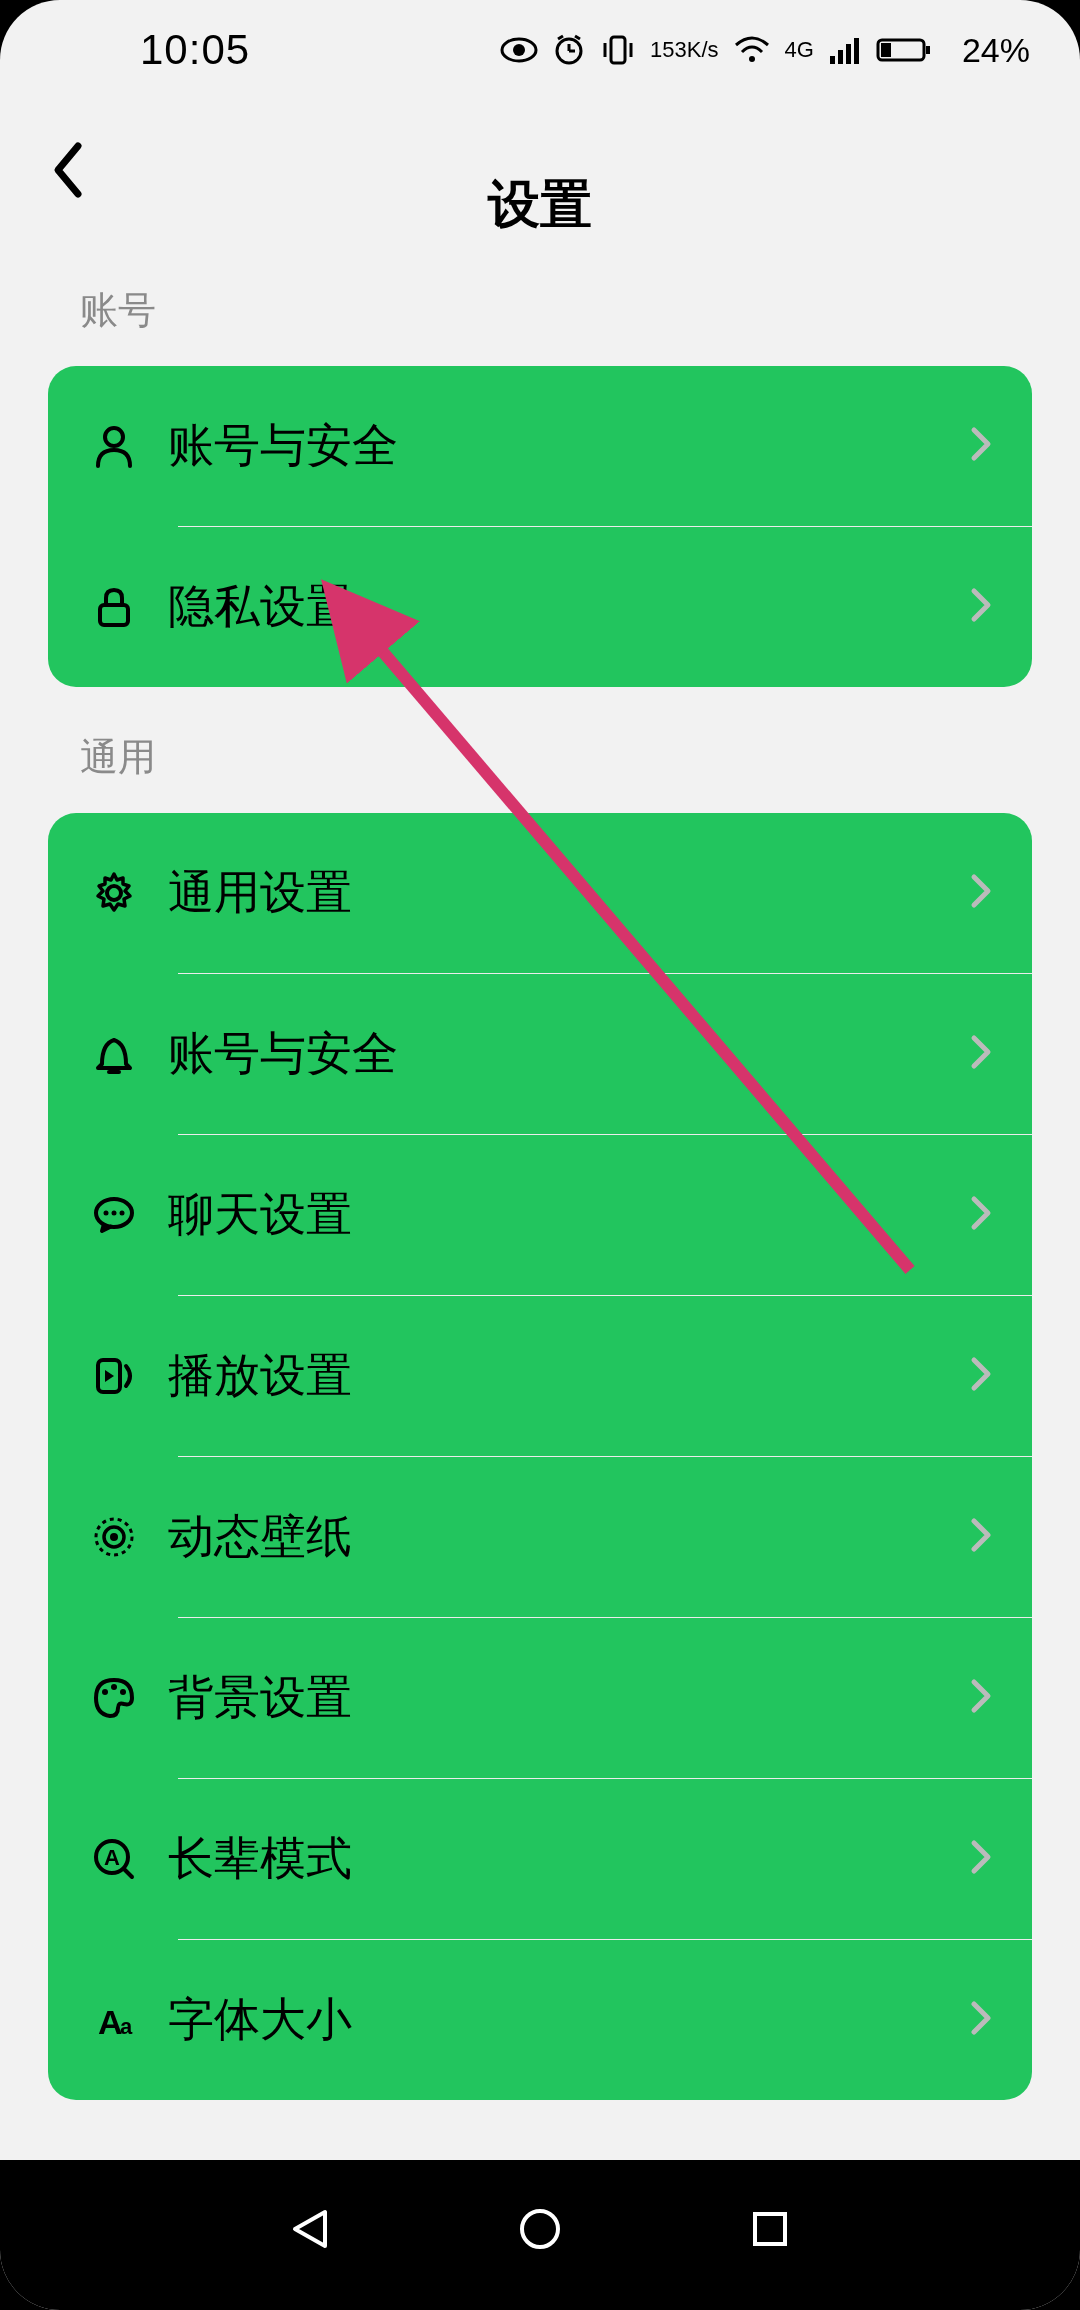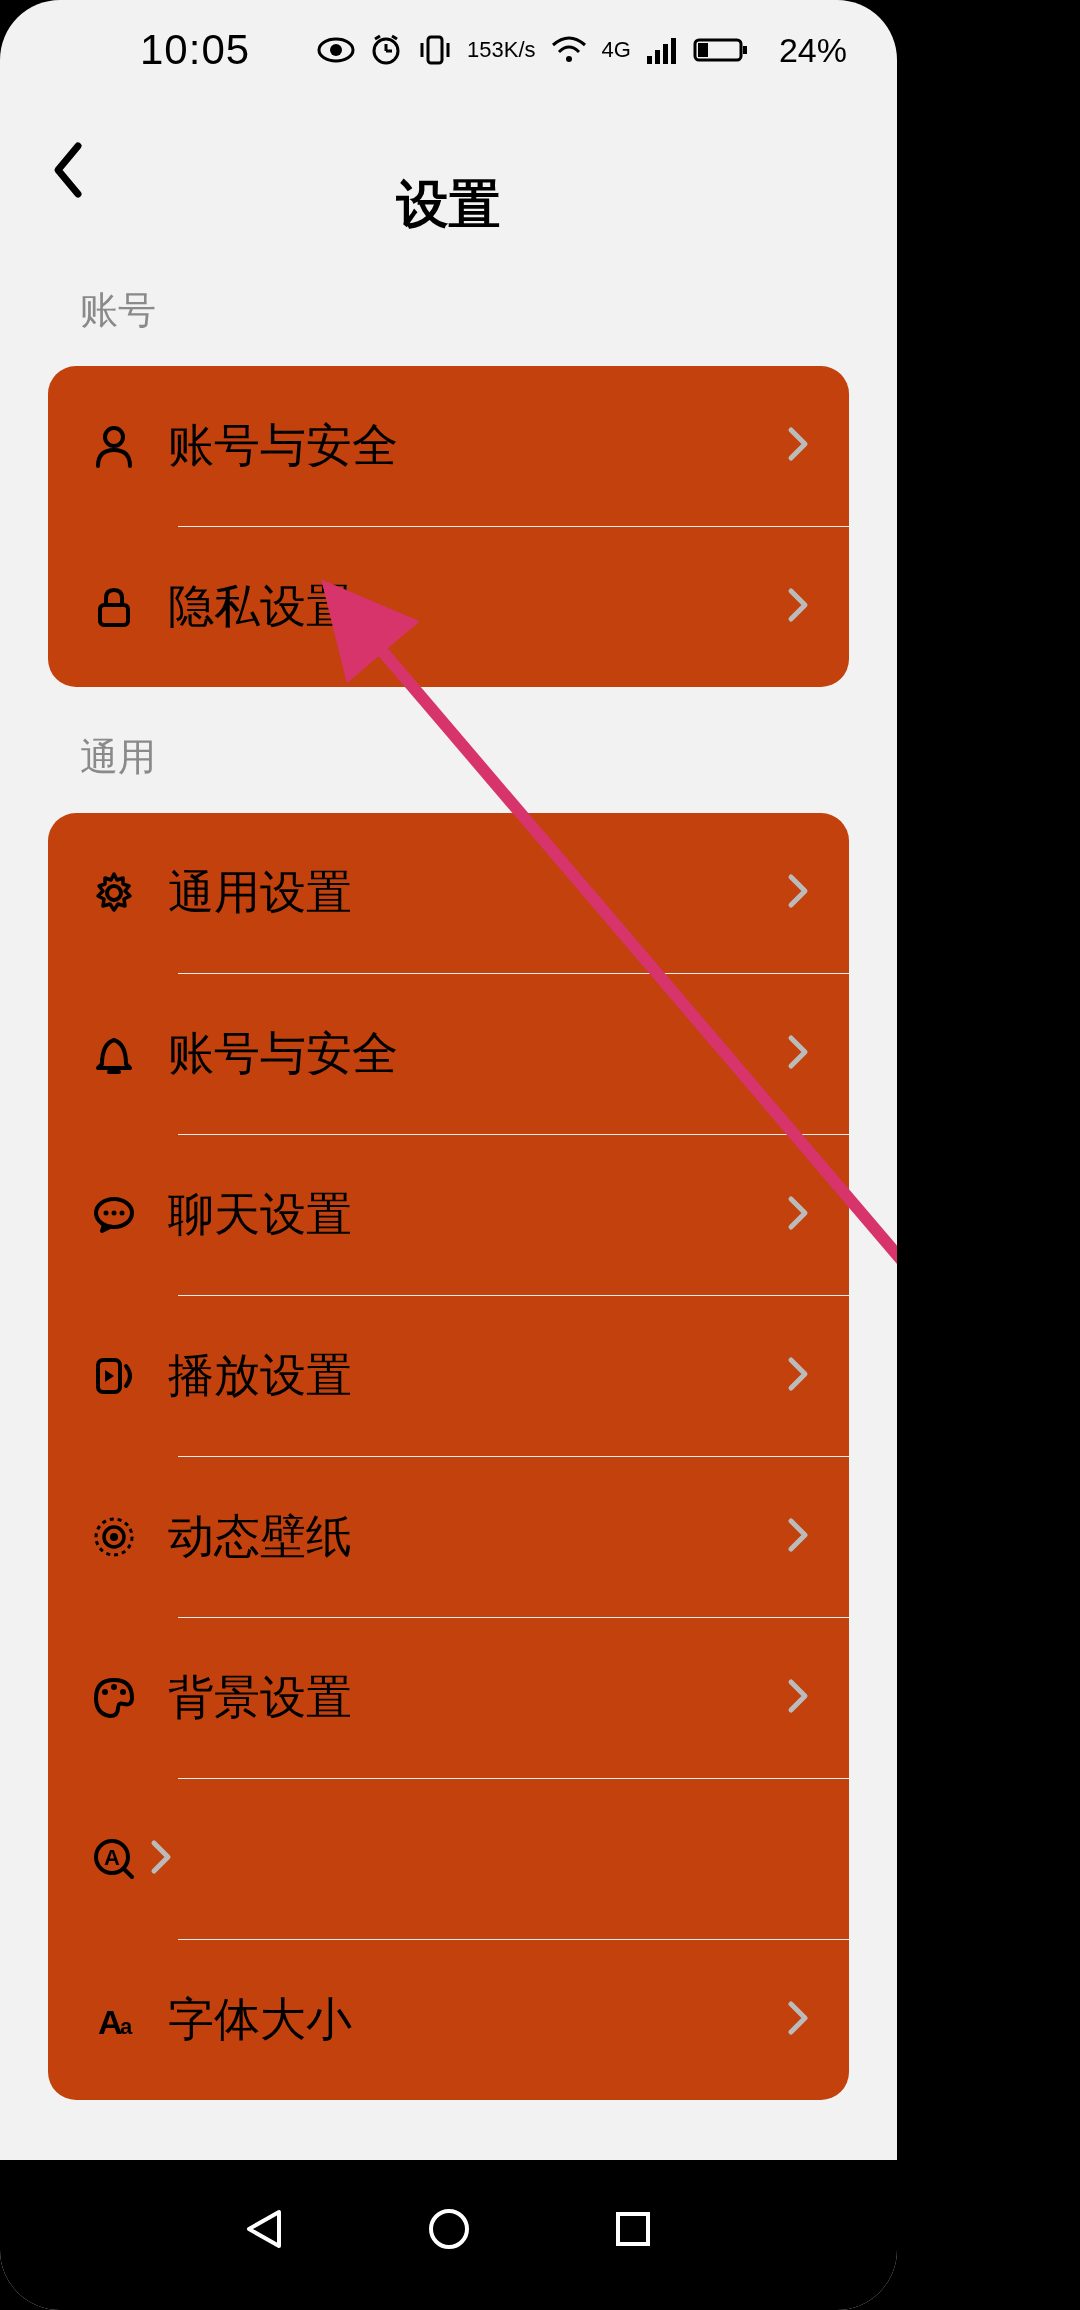--- a/index.html
+++ b/index.html
@@ -4,21 +4,21 @@
   <style>
     * { margin: 0; padding: 0; box-sizing: border-box; }
     html, body {
       width: 1080px;
       height: 2310px;
       font-family: -apple-system, "PingFang SC", "Microsoft YaHei", sans-serif;
       background: #000;
       overflow: hidden;
     }
     .screen {
-      width: 897px;
+      width: 1080px;
       height: 2310px;
       background: #f2f2f2;
       border-radius: 60px;
       overflow: hidden;
       position: relative;
     }
     
     .status-bar {
       height: 100px;
       display: flex;
@@ -71,21 +71,21 @@
       font-weight: 700;
       color: #000;
     }
     
     .section-label {
       font-size: 38px;
       color: #8a8a8a;
       padding: 45px 8px 30px 80px;
     }
     .section-card {
-      background: #c2410c;
+      background: #22c55e;
       border-radius: 28px;
       margin: 0 48px;
     }
     .list-item {
       height: 160px;
       display: flex;
       align-items: center;
       padding: 0 40px 0 30px;
       position: relative;
     }
@@ -336,20 +336,21 @@
     <div class="divider"></div>
 
     <div class="list-item">
       <span class="item-icon">
         <svg width="48" height="48" viewBox="0 0 48 48">
             <circle cx="22" cy="22" r="16" fill="none" stroke="#000" stroke-width="4"></circle>
             <text x="22" y="30" text-anchor="middle" font-size="22" font-weight="bold" fill="#000">A</text>
             <line x1="34" y1="34" x2="42" y2="42" stroke="#000" stroke-width="4" stroke-linecap="round"></line>
           </svg>
       </span>
+      <span class="item-label">长辈模式</span>
       <span class="chevron"><svg width="22" height="36" viewBox="0 0 22 36">
             <polyline points="4,4 18,18 4,32" fill="none" stroke="#bbb" stroke-width="5" stroke-linecap="round" stroke-linejoin="round"></polyline>
           </svg></span>
     </div>
     <div class="divider"></div>
 
     <div class="list-item">
       <span class="item-icon">
         <svg width="56" height="48" viewBox="0 0 56 48">
             <text x="12" y="38" font-size="34" font-weight="bold" fill="#000">A</text>

